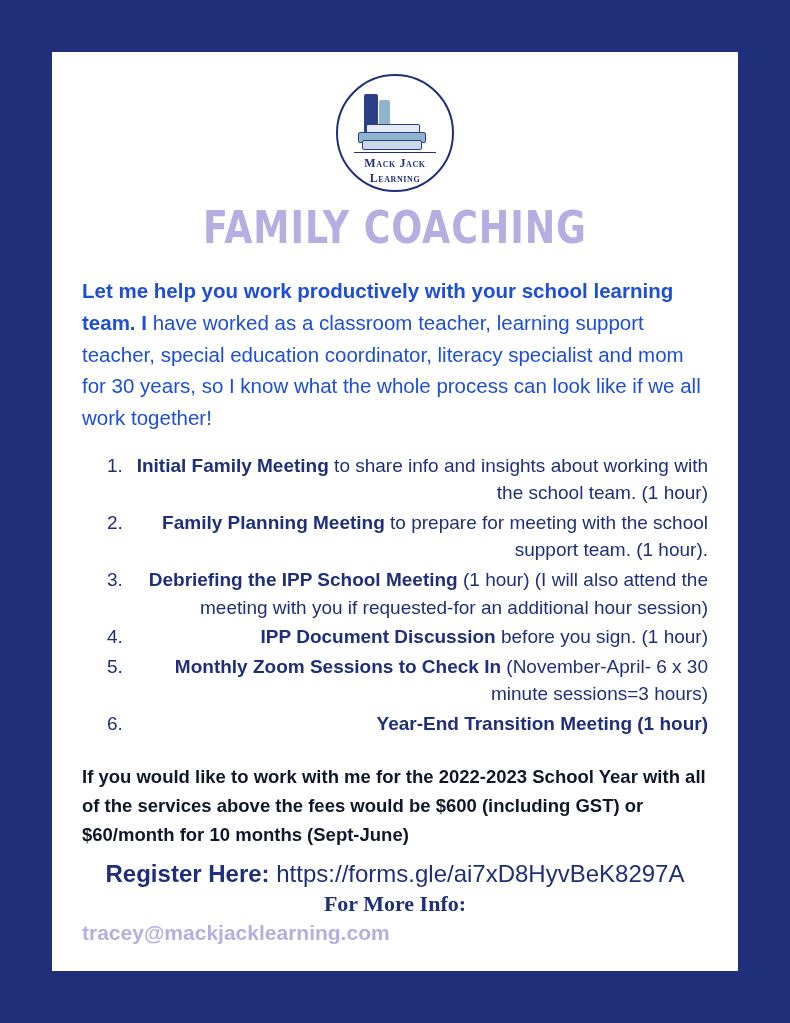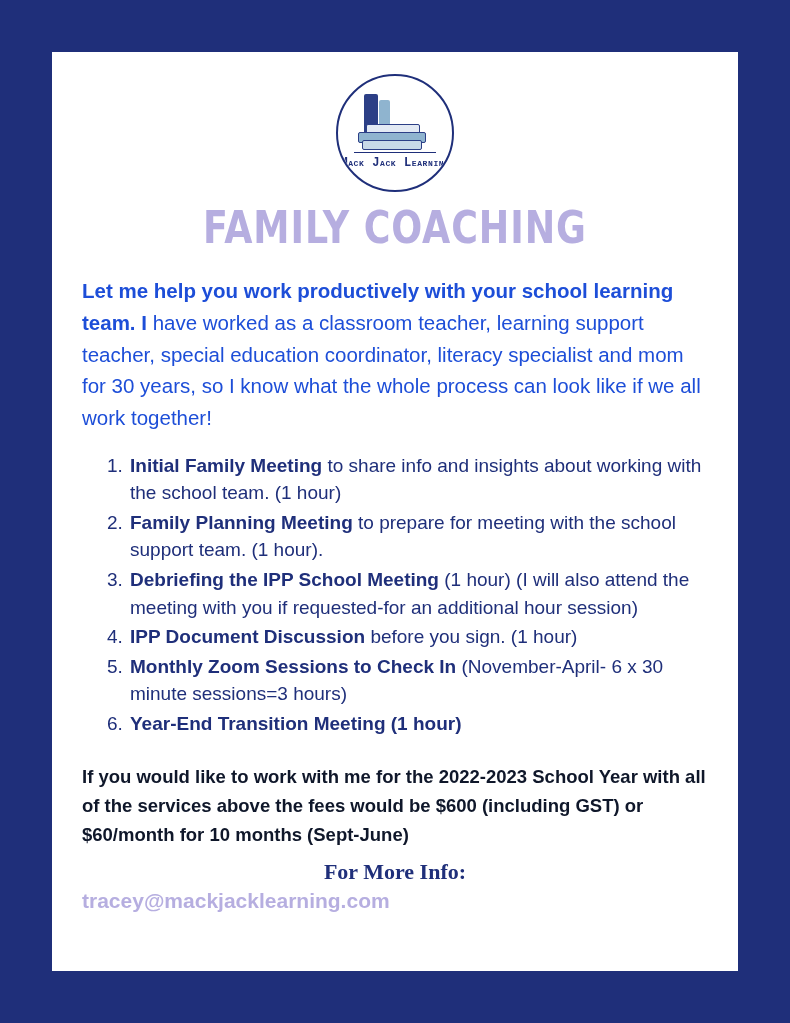--- a/index.html
+++ b/index.html
@@ -66,21 +66,21 @@
   .logo-text {
     position: absolute;
     left: 0;
     right: 0;
     top: 80px;
     text-align: center;
     color: #1f2f7a;
     font-size: 12px;
     letter-spacing: 0.6px;
     font-variant: small-caps;
-    font-family: Liberation Mono, monospace;
+    font-family: Liberation Serif, serif;
     font-weight: bold;
   }
   h1.title {
     text-align: center;
     color: #b6aee0;
     font-size: 44px;
     letter-spacing: 1px;
     margin: 10px 0 22px 0;
     font-weight: bold;
     font-family: "DejaVu Sans", sans-serif;
@@ -101,20 +101,21 @@
     font-size: 18px;
     font-weight: bold;
     margin: 0 0 10px 0;
   }
   ol.services {
     color: #1f2f7a;
     font-size: 19px;
     line-height: 1.45;
     margin: 0 0 0 0;
     padding-left: 46px;
+    text-align: right;
   }
   ol.services li {
     margin-bottom: 2px;
     padding-left: 2px;
   }
   ol.services li b {
     font-weight: bold;
   }
   .closing {
     color: #0f172a;
@@ -193,18 +194,22 @@
     <li>
       <b>Monthly Zoom Sessions to Check In</b><span> (November-April- 6 x 30 minute sessions=3 hours)</span>
     </li>
     <li>
       <b>Year-End Transition Meeting (1 hour)</b><span></span>
     </li>
   </ol>
 
   <p class="closing">If you would like to work with me for the 2022-2023 School Year with all of the services above the fees would be $600 (including GST) or $60/month for 10 months (Sept-June)</p>
 
+  <p class="register-line">
+    <span class="lbl">Register Here:</span>
+    <span class="url">https://forms.gle/ai7xD8HyvBeK8297A</span>
+  </p>
 
   <p class="more-info">For More Info:</p>
 
   <p class="email">tracey@mackjacklearning.com</p>
 
 </div>
 
 </body></html>

